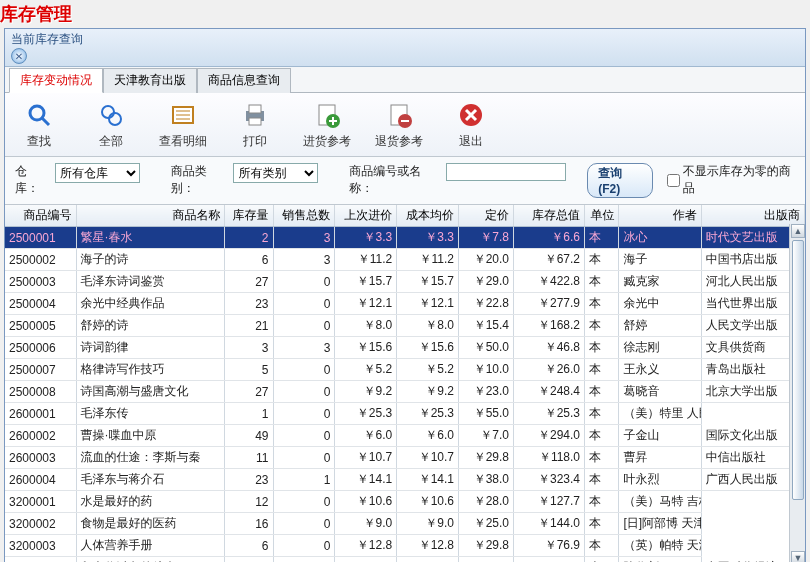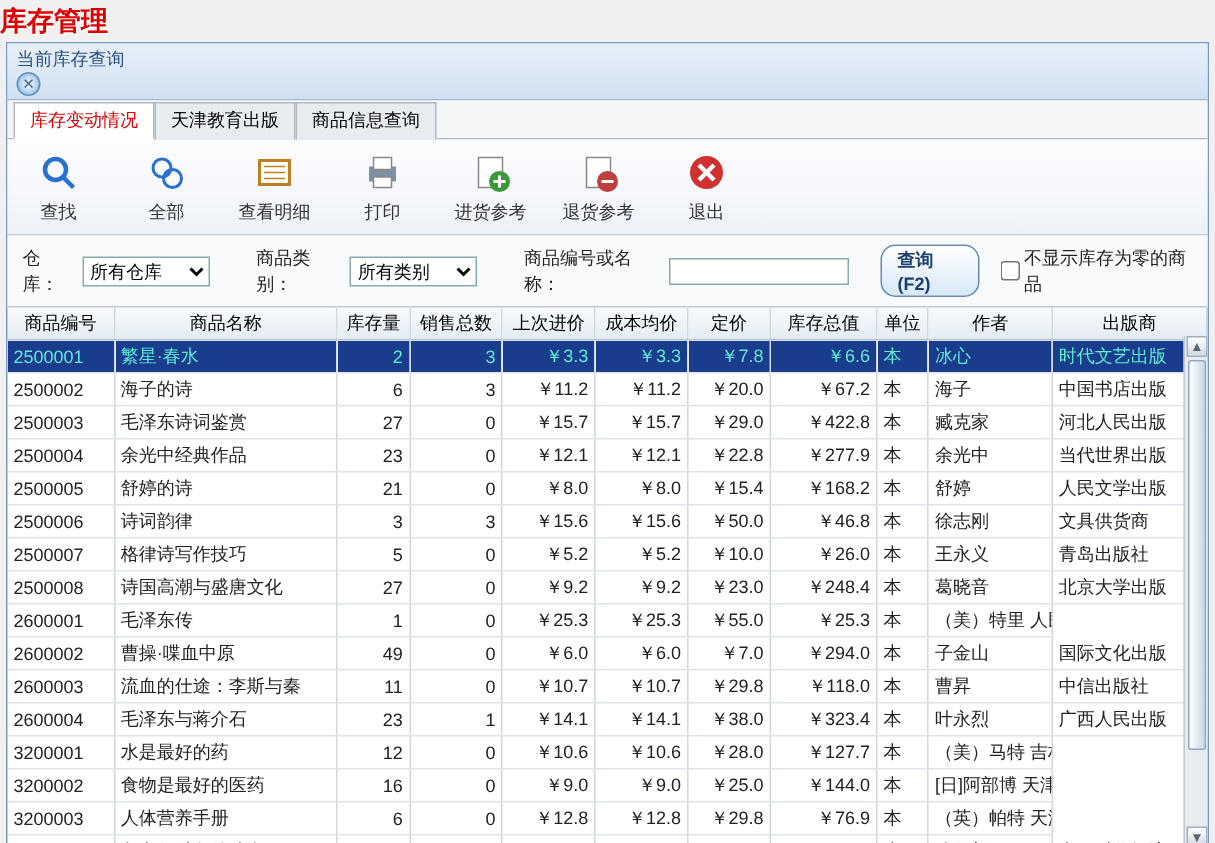--- a/index.html
+++ b/index.html
@@ -9,33 +9,33 @@
 .win-header { background: linear-gradient(#e8f0fa, #d0e0f0); padding: 2px 6px; border-bottom: 1px solid #a0b8d0; display: flex; align-items: flex-start; justify-content: space-between; flex-direction: column; }
 .win-header .ht { color: #2a5080; font-size: 12px; }
 .win-close { width: 16px; height: 16px; border-radius: 8px; background: radial-gradient(#fff,#b0d0f0 60%,#6090c0); border:1px solid #6090c0; display:flex;align-items:center;justify-content:center;color:#406090;cursor:pointer;font-size:10px;}
 .tabs { background:#f4f6f8; border-bottom:1px solid #b0b8c0; padding-left:4px; display:flex; }
 .tab { padding:3px 10px; border:1px solid #b0b8c0; border-bottom:none; background:#e8ecf0; margin-right:0; cursor:pointer; position:relative; top:1px;}
 .tab.active { background:#fff; color:#d00; border-bottom:1px solid #fff;}
 .toolbar { display:flex; padding:6px 10px; gap:24px; border-bottom:1px solid #c0c8d0; background:linear-gradient(#fdfdff,#eef2f8);}
 .tbtn { display:flex; flex-direction:column; align-items:center; cursor:pointer; min-width:48px;}
 .tbtn .icon { width:32px; height:32px; display:flex; align-items:center; justify-content:center;}
 .tbtn .lbl { color:#333; margin-top:2px;}
-.filters { display:flex; align-items:center; padding:6px 10px; gap:6px; border-bottom:1px solid #c0c8d0; background:#f8fafc;}
+.filters { display:flex; align-items:flex-start; padding:6px 10px; gap:6px; border-bottom:1px solid #c0c8d0; background:#f8fafc;}
 .filters label { color:#222; }
 .filters select, .filters input[type=text] { border:1px solid #8aa; padding:1px 0; font-size:12px; background:#fff;}
 .filters select { height:20px; }
 .filters input[type=text] { height:18px; }
 .btn { border:1px solid #6a8ab0; background:linear-gradient(#fff,#d8e8f8); border-radius:10px; padding:1px 10px; cursor:pointer; color:#1a4070;font-weight:bold;}
 .cbx { margin-left:8px; display:flex; align-items:center; gap:3px;}
 .grid-wrap { height: 360px; overflow:hidden; position:relative;}
 .grid { width:100%; border-collapse:collapse; table-layout:fixed;}
 .grid th, .grid td { border-right:1px solid #d0d8e0; border-bottom:1px solid #e0e4e8; padding:2px 4px; white-space:nowrap; overflow:hidden; text-overflow:clip; height:18px;}
-.grid th { background:linear-gradient(#f8fafc,#e4ecf4); text-align:center; font-weight:normal; color:#000; border-bottom:1px solid #b0c0d0;}
+.grid th { background:linear-gradient(#f8fafc,#e4ecf4); text-align:right; font-weight:normal; color:#000; border-bottom:1px solid #b0c0d0;}
 .grid td { color:#222;}
-.grid tr.sel td { background:#1a3c8c; color:#5eead4;}
+.grid tr.sel td { background:#1a3c8c; color:#f9a8d4;}
 .num { text-align:right;}
 .footer { display:flex; border-top:1px solid #b0b8c0; background:#f0f4f8; padding:2px 4px; position:relative;}
 .footer .cell { border:1px solid #c0c8d0; background:#fff; padding:1px 6px; margin-right:4px; min-width:70px; text-align:right;}
 .footer .lbl { padding:1px 6px;}
 .vscroll{position:absolute;right:0;top:19px;bottom:0;width:16px;background:#e8ecf0;border-left:1px solid #c0c8d0;}
 .vscroll .arrow{position:absolute;left:1px;width:14px;height:14px;background:linear-gradient(#fff,#d0d8e0);border:1px solid #a0b0c0;display:flex;align-items:center;justify-content:center;font-size:9px;color:#567;}
 .vscroll .arrow.u{top:0;} .vscroll .arrow.d{bottom:0;}
 .vscroll .thumb{position:absolute;left:2px;top:16px;width:12px;height:260px;background:linear-gradient(90deg,#fff,#c8d8e8);border:1px solid #90a8c0;border-radius:2px;}
 </style>
 </head>

